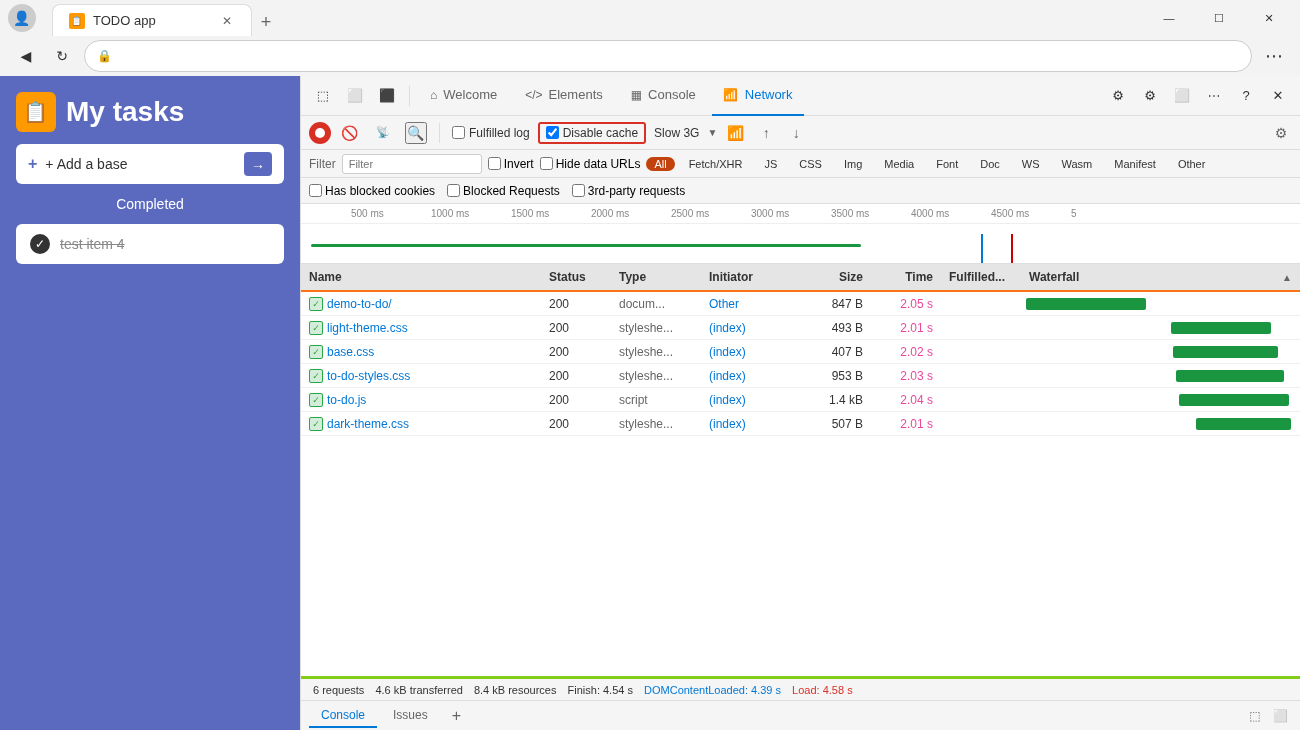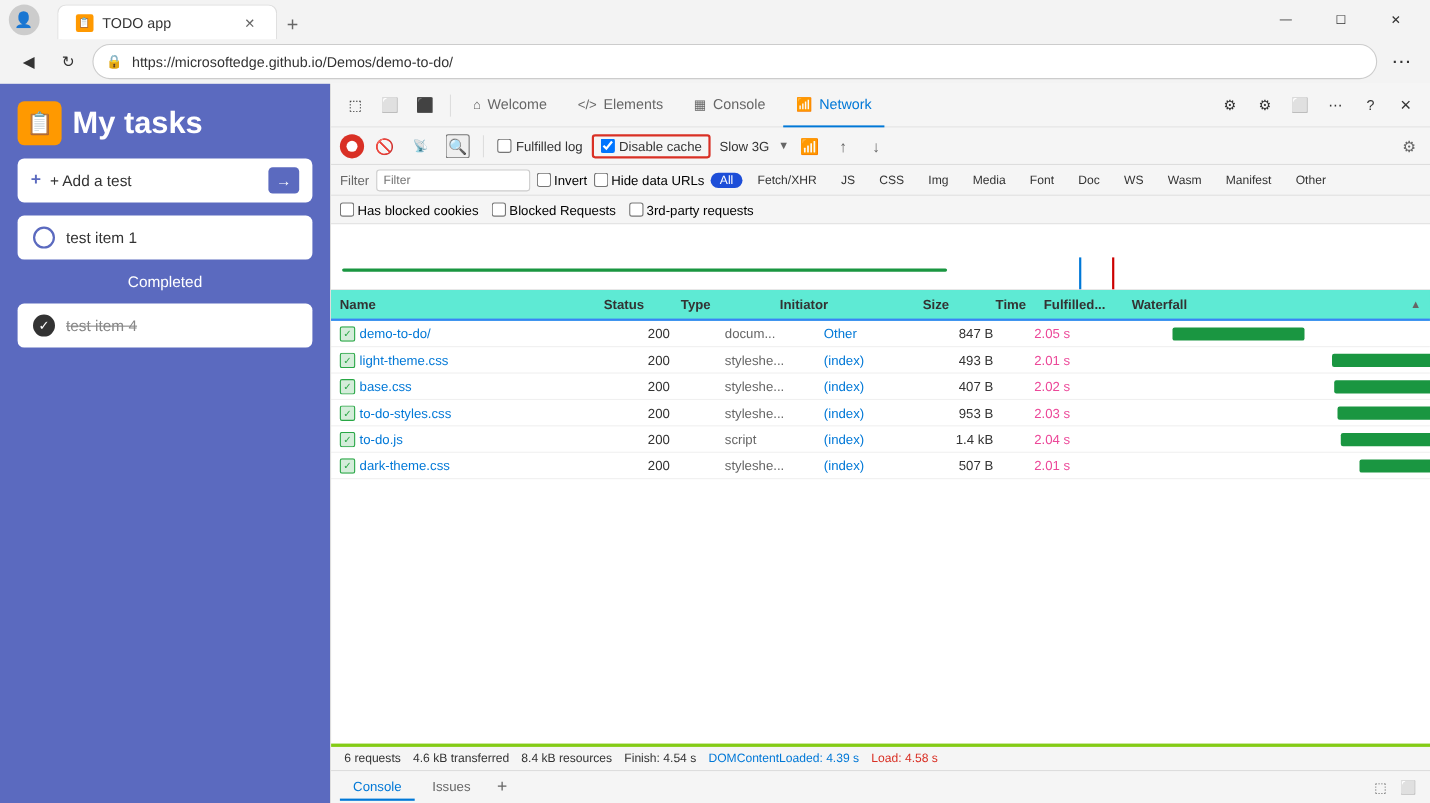--- a/index.html
+++ b/index.html
@@ -70,54 +70,54 @@
     .throttle-arrow { color: #666; font-size: 10px; }
     .nw-icon-btn { width: 22px; height: 22px; display: flex; align-items: center; justify-content: center; cursor: pointer; color: #666; font-size: 14px; }
     .settings-btn { margin-left: auto; }
 
     
     .filter-bar { height: 28px; background: #f5f5f5; border-bottom: 1px solid #ddd; display: flex; align-items: center; padding: 0 8px; gap: 6px; font-size: 12px; }
     .filter-text { font-size: 12px; color: #666; }
     .filter-check { display: flex; align-items: center; gap: 3px; cursor: pointer; }
     .filter-check input { cursor: pointer; }
     .type-btn { padding: 1px 8px; font-size: 11px; border-radius: 10px; border: none; background: transparent; cursor: pointer; color: #333; }
-    .type-btn.active { background: #1d4ed8; color: #fff; }
+    .type-btn.active { background: #c2410c; color: #fff; }
 
     
     .requests-bar { height: 26px; background: #f5f5f5; border-bottom: 1px solid #ddd; display: flex; align-items: center; padding: 0 8px; gap: 12px; font-size: 12px; }
     .req-check { display: flex; align-items: center; gap: 3px; cursor: pointer; }
     .req-check input { cursor: pointer; }
 
     
     .timeline-area { height: 60px; background: #fff; border-bottom: 1px solid #ddd; position: relative; overflow: hidden; }
     .timeline-ruler { position: absolute; top: 0; left: 0; right: 0; height: 20px; display: flex; align-items: center; padding: 0 8px; border-bottom: 1px solid #eee; }
     .ruler-tick { position: absolute; font-size: 10px; color: #888; top: 4px; }
     .timeline-chart { position: absolute; top: 22px; left: 0; right: 0; bottom: 0; }
     .tl-green-line { position: absolute; top: 8px; height: 4px; background: #1a9641; border-radius: 2px; }
     .tl-blue-line { position: absolute; top: 4px; width: 2px; background: #0078d7; height: 34px; }
     .tl-red-line { position: absolute; top: 4px; width: 2px; background: #d93025; height: 34px; }
 
     
     .network-table { flex: 1; overflow: auto; }
-    .table-header { display: flex; align-items: center; background: #5eead4; border-bottom: 2px solid #3b82f6; position: sticky; top: 0; z-index: 10; height: 28px; font-size: 12px; font-weight: 600; color: #333; }
+    .table-header { display: flex; align-items: center; background: #e5e5e5; border-bottom: 2px solid #f97316; position: sticky; top: 0; z-index: 10; height: 28px; font-size: 12px; font-weight: 600; color: #333; }
     .th-name { width: 240px; padding: 0 8px; flex-shrink: 0; cursor: pointer; }
     .th-status { width: 70px; padding: 0 8px; flex-shrink: 0; cursor: pointer; }
     .th-type { width: 90px; padding: 0 8px; flex-shrink: 0; cursor: pointer; }
     .th-initiator { width: 100px; padding: 0 8px; flex-shrink: 0; cursor: pointer; }
     .th-size { width: 70px; padding: 0 8px; flex-shrink: 0; cursor: pointer; text-align: right; }
     .th-time { width: 70px; padding: 0 8px; flex-shrink: 0; cursor: pointer; text-align: right; }
     .th-fulfilled { width: 80px; padding: 0 8px; flex-shrink: 0; cursor: pointer; }
     .th-waterfall { flex: 1; padding: 0 8px; cursor: pointer; display: flex; align-items: center; justify-content: space-between; text-align: center; }
     .sort-arrow { color: #666; font-size: 10px; }
 
     .table-row { display: flex; align-items: center; border-bottom: 1px solid #f0f0f0; height: 24px; font-size: 12px; }
     .td-name { width: 240px; padding: 0 8px; flex-shrink: 0; display: flex; align-items: center; gap: 4px; overflow: hidden; white-space: nowrap; color: #0078d7; cursor: pointer; }
     .td-icon { width: 14px; height: 14px; border: 1px solid #28a745; background: #d4edda; border-radius: 2px; display: flex; align-items: center; justify-content: center; flex-shrink: 0; }
     .td-icon-check { color: #28a745; font-size: 9px; }
-    .td-status { width: 70px; padding: 0 8px; flex-shrink: 0; color: #333; margin-left: 40px; }
+    .td-status { width: 70px; padding: 0 8px; flex-shrink: 0; color: #333; }
     .td-type { width: 90px; padding: 0 8px; flex-shrink: 0; color: #666; overflow: hidden; white-space: nowrap; }
     .td-initiator { width: 100px; padding: 0 8px; flex-shrink: 0; color: #0078d7; overflow: hidden; white-space: nowrap; cursor: pointer; }
     .td-size { width: 70px; padding: 0 8px; flex-shrink: 0; color: #333; text-align: right; }
     .td-time { width: 70px; padding: 0 8px; flex-shrink: 0; color: #ec4899; text-align: right; }
     .td-fulfilled { width: 80px; padding: 0 8px; flex-shrink: 0; color: #666; }
     .td-waterfall { flex: 1; padding: 0 4px; position: relative; height: 24px; display: flex; align-items: center; }
     .waterfall-bar { height: 12px; background: #1a9641; border-radius: 2px; position: absolute; }
 
     
     .devtools-status { height: 24px; background: #f5f5f5; border-top: 3px solid #84cc16; display: flex; align-items: center; padding: 0 12px; font-size: 11px; color: #333; gap: 4px; }
@@ -152,40 +152,35 @@
       <div class="win-btn">☐</div>
       <div class="win-btn close">✕</div>
     </div>
   </div>
 
   <div class="address-bar">
     <button class="nav-btn">◀</button>
     <button class="nav-btn">↻</button>
     <div class="url-bar">
       <span class="url-lock">🔒</span>
-      <span class="url-text">https://microsoftedge.github.io/Demos/demo-to-do/</span>
     </div>
     <button class="more-btn">⋯</button>
   </div>
 
   <div class="main-content">
 
     <div class="todo-app">
       <div class="todo-header">
         <div class="todo-icon">📋</div>
         <span class="todo-title">My tasks</span>
       </div>
       <div class="add-task-bar">
         <span class="add-task-plus">+</span>
-        <span class="add-task-text">+ Add a test</span>
+        <span class="add-task-text">+ Add a base</span>
         <div class="add-task-arrow">→</div>
-      </div>
-      <div class="task-item">
-        <div class="task-check"></div>
-        <span class="task-text">test item 1</span>
       </div>
       <div class="section-label">Completed</div>
       <div class="task-item">
         <div class="task-check checked">✓</div>
         <span class="task-text strikethrough">test item 4</span>
       </div>
     </div>
 
     <div class="devtools">
 
@@ -280,20 +275,32 @@
           <input type="checkbox" style="">
           <span>Blocked Requests</span>
         </label>
         <label class="req-check">
           <input type="checkbox" style="">
           <span>3rd-party requests</span>
         </label>
       </div>
 
       <div class="timeline-area">
+        <div class="timeline-ruler">
+          <span class="ruler-tick" style="left: 50px;">500 ms</span>
+          <span class="ruler-tick" style="left: 130px;">1000 ms</span>
+          <span class="ruler-tick" style="left: 210px;">1500 ms</span>
+          <span class="ruler-tick" style="left: 290px;">2000 ms</span>
+          <span class="ruler-tick" style="left: 370px;">2500 ms</span>
+          <span class="ruler-tick" style="left: 450px;">3000 ms</span>
+          <span class="ruler-tick" style="left: 530px;">3500 ms</span>
+          <span class="ruler-tick" style="left: 610px;">4000 ms</span>
+          <span class="ruler-tick" style="left: 690px;">4500 ms</span>
+          <span class="ruler-tick" style="left: 770px;">5</span>
+        </div>
         <div class="timeline-chart">
 
           <div class="tl-green-line" style="left: 10px; width: 550px; top: 18px; height: 3px;"></div>
 
           <div class="tl-blue-line" style="left: 680px; top: 8px; height: 30px;"></div>
 
           <div class="tl-red-line" style="left: 710px; top: 8px; height: 30px; background: #c00;"></div>
         </div>
       </div>
 

